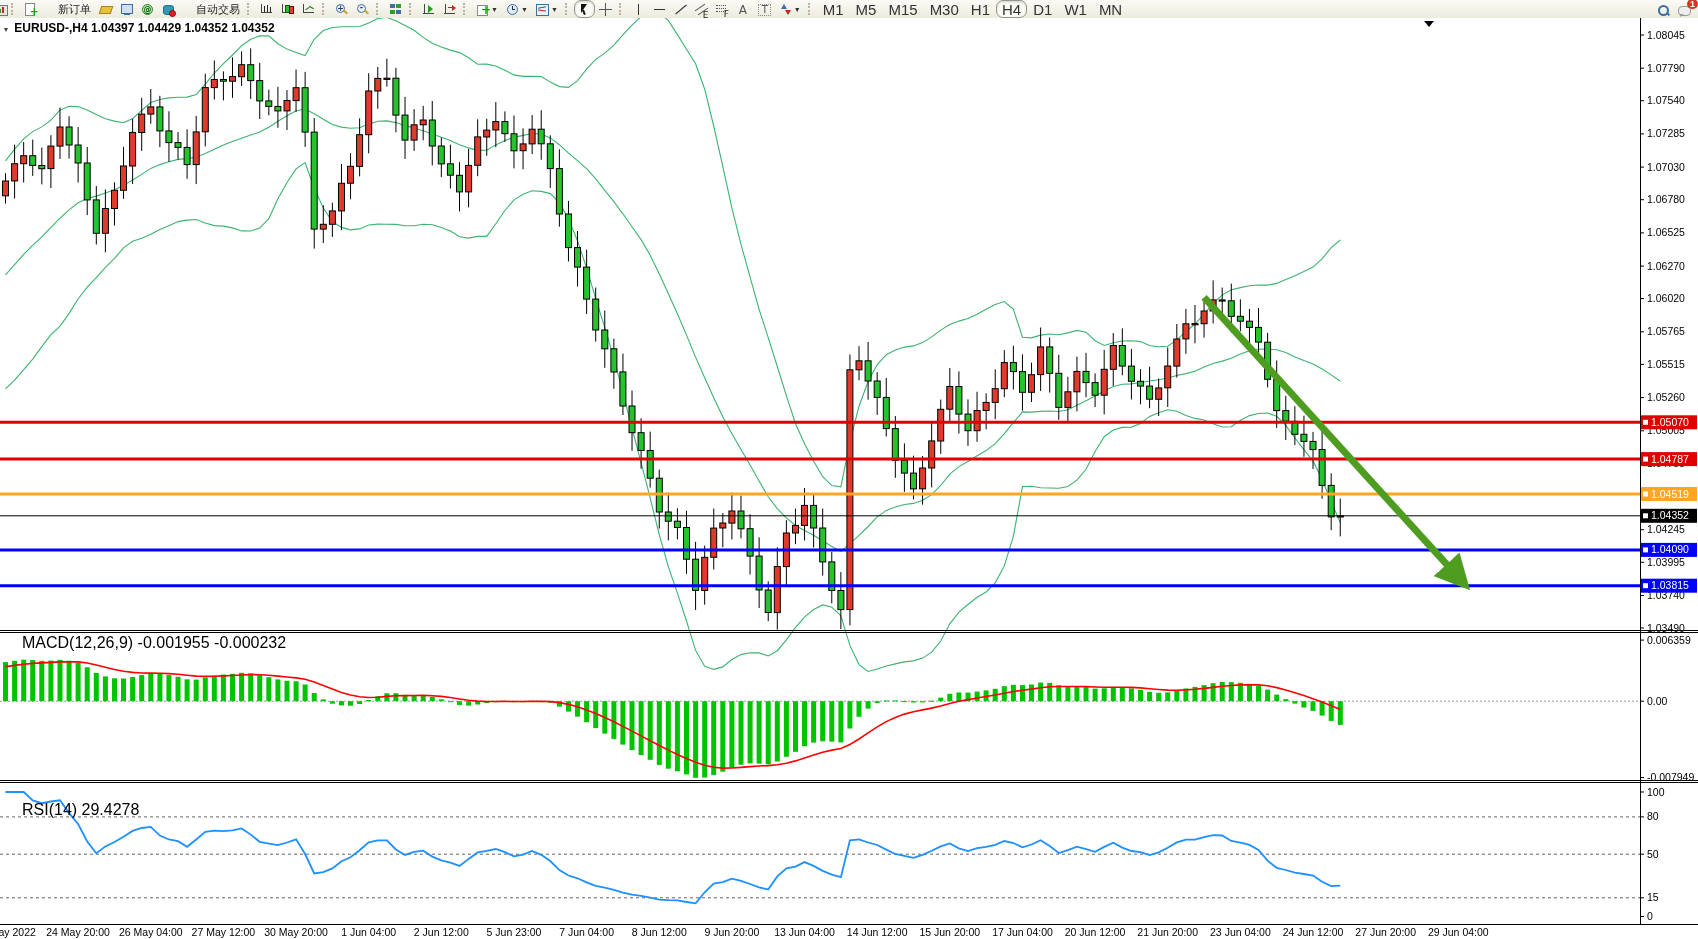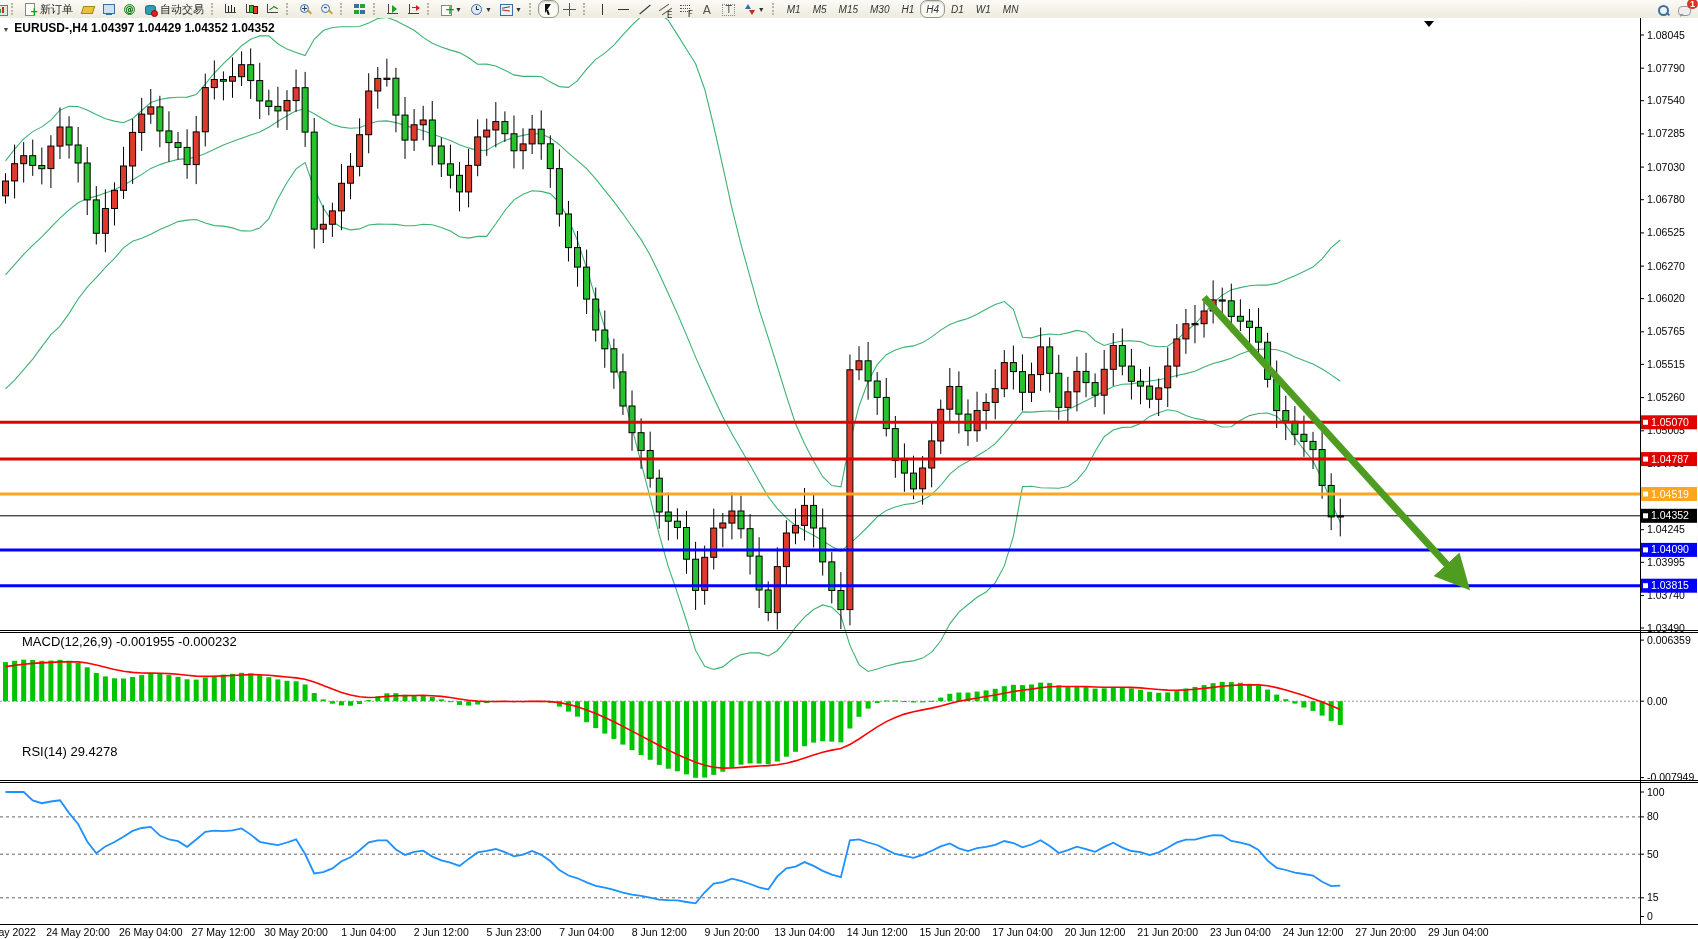--- a/index.html
+++ b/index.html
@@ -2,33 +2,33 @@
 <html><head>
 <meta charset="utf-8">
 <style>
   html,body{margin:0;padding:0;background:#fff;}
   body{font-family:"Liberation Sans","DejaVu Sans",sans-serif;width:1698px;height:939px;overflow:hidden;position:relative;}
   
   #toolbar{position:absolute;top:0;left:0;width:1698px;height:18px;background:linear-gradient(#fbfaf6,#edebdd);border-bottom:1px solid #9c9a8a;display:flex;align-items:center;font-size:11px;color:#222;white-space:nowrap;}
   .grip{width:4px;height:12px;margin:0 3px;border-left:2px dotted #b9b5a3;flex:0 0 auto;}
   .tbtn{height:16px;display:inline-flex;align-items:center;padding:0 3px;border:1px solid transparent;border-radius:2px;flex:0 0 auto;}
   .tbtn.pressed{border-color:#98968a;background:#fbfbf5;box-shadow:inset 0 1px 2px rgba(0,0,0,.18);border-radius:7px;}
-  .tbtn .lbl{margin-left:3px;}
+  .tbtn .lbl{margin-left:21px;}
   .ddw{font-size:7px;color:#333;margin-left:2px;}
   .ic{position:relative;width:13px;height:13px;display:inline-block;flex:0 0 auto;}
   .ic i{position:absolute;display:block;}
-  .tf{font-size:10px;color:#333;padding:0 5px;font-style:italic;}
+  .tf{font-size:15px;color:#333;padding:0 5px;}
   #tb-right{position:absolute;right:3px;top:1px;display:flex;align-items:center;}
   #badge{position:absolute;top:-3px;right:-4px;background:#e03224;color:#fff;border-radius:7px;font-size:9px;line-height:10px;padding:0 3px;font-weight:bold;}
   
   #chart-wrap{position:absolute;top:18px;left:0;width:1698px;height:921px;background:#fff;}
   .ov{position:absolute;z-index:5;color:#000;}
   #title-line{top:3px;left:4px;font-size:12px;font-weight:bold;}
   #title-line .mark{font-size:8px;color:#444;margin-right:3px;font-weight:normal;}
-  .ind-label{font-size:13px;padding-left:19px;}
+  .ind-label{font-size:16px;padding-left:19px;}
   svg text{font-family:"Liberation Sans","DejaVu Sans",sans-serif;}
 </style>
 </head>
 <body>
 
 <div id="toolbar">
   <span class="ic" style="margin-left:-5px">
       <i style="left:2px;top:2px;width:9px;height:9px;border:1px solid #777;background:#dfe8df;"></i>
       <i style="left:4px;top:6px;width:2px;height:4px;background:#1ba11b;"></i>
       <i style="left:7px;top:4px;width:2px;height:6px;background:#c23;"></i>
@@ -242,21 +242,21 @@
   </span>
 </div>
 
 <div id="chart-wrap">
   <div class="ov" id="title-line">
     <span class="mark">▾</span>
     <span>EURUSD-,H4</span>
     <span style="">1.04397 1.04429 1.04352 1.04352</span>
   </div>
   <div class="ov ind-label" style="top:616px;left:3px;">MACD(12,26,9) -0.001955 -0.000232</div>
-  <div class="ov ind-label" style="top:726px;left:3px;">RSI(14) 29.4278</div>
+  <div class="ov ind-label" style="top:783px;left:3px;">RSI(14) 29.4278</div>
   <svg id="chart-svg" width="1698" height="921" viewBox="0 0 1698 921">
       <polyline points="5.5,142.9 14.6,131.2 23.7,120.9 32.7,113.6 41.8,108.9 50.9,102.2 60.0,92.1 69.1,88.2 78.1,88.6 87.2,92.0 96.3,96.5 105.4,100.7 114.5,103.1 123.5,104.8 132.6,100.6 141.7,92.5 150.8,84.6 159.9,81.5 168.9,79.9 178.0,79.2 187.1,79.1 196.2,76.5 205.3,66.1 214.3,55.0 223.4,45.7 232.5,37.0 241.6,27.7 250.7,21.2 259.7,17.9 268.8,17.9 277.9,25.7 287.0,31.1 296.1,34.4 305.1,37.5 314.2,21.3 323.3,12.6 332.4,9.5 341.5,8.8 350.5,8.8 359.6,8.5 368.7,5.1 377.8,0.5 386.9,-0.6 395.9,2.8 405.0,7.4 414.1,12.3 423.2,19.4 432.3,25.3 441.3,28.9 450.4,32.1 459.5,34.6 468.6,39.7 477.7,46.3 486.7,46.1 495.8,48.0 504.9,52.3 514.0,56.9 523.1,58.4 532.1,58.3 541.2,58.6 550.3,64.1 559.4,68.6 568.5,69.4 577.5,62.7 586.6,51.2 595.7,41.4 604.8,35.1 613.9,27.1 622.9,16.9 632.0,7.1 641.1,-1.5 650.2,-5.8 659.3,-4.9 668.3,2.4 677.4,16.6 686.5,31.2 695.6,45.8 704.7,71.2 713.7,108.0 722.8,148.4 731.9,190.1 741.0,226.4 750.1,259.2 759.1,291.3 768.2,319.6 777.3,348.5 786.4,377.9 795.5,405.5 804.5,425.7 813.6,442.9 822.7,458.7 831.8,467.6 840.9,468.8 849.9,424.0 859.0,388.2 868.1,363.5 877.2,346.6 886.3,336.7 895.3,332.1 904.4,329.1 913.5,327.9 922.6,324.6 931.7,318.9 940.7,312.1 949.8,306.6 958.9,303.1 968.0,300.5 977.1,296.3 986.1,291.2 995.2,286.5 1004.3,283.5 1013.4,291.4 1022.5,319.2 1031.5,319.9 1040.6,317.1 1049.7,316.0 1058.8,316.8 1067.9,314.9 1076.9,312.4 1086.0,314.2 1095.1,322.7 1104.2,327.5 1113.3,324.7 1122.3,323.0 1131.4,322.7 1140.5,323.6 1149.6,327.5 1158.7,328.8 1167.7,328.2 1176.8,321.9 1185.9,313.7 1195.0,306.0 1204.1,296.2 1213.1,285.1 1222.2,277.1 1231.3,271.8 1240.4,269.6 1249.5,267.8 1258.5,267.0 1267.6,267.1 1276.7,265.4 1285.8,261.4 1294.9,257.7 1303.9,253.5 1313.0,249.1 1322.1,240.8 1331.2,229.6 1340.3,222.0" fill="none" stroke="#3cb371" stroke-width="1.1"></polyline>
       <polyline points="5.5,256.8 14.6,246.7 23.7,236.3 32.7,227.3 41.8,218.8 50.9,209.4 60.0,200.1 69.1,191.8 78.1,184.8 87.2,180.6 96.3,178.1 105.4,175.0 114.5,171.8 123.5,167.3 132.6,162.0 141.7,156.4 150.8,150.4 159.9,146.6 168.9,143.8 178.0,141.4 187.1,140.6 196.2,139.0 205.3,135.6 214.3,131.3 223.4,126.9 232.5,123.4 241.6,120.3 250.7,117.1 259.7,114.0 268.8,109.3 277.9,103.2 287.0,97.8 296.1,92.7 305.1,91.0 314.2,95.8 323.3,101.3 332.4,106.5 341.5,109.1 350.5,110.3 359.6,109.7 368.7,106.0 377.8,103.3 386.9,102.9 395.9,104.6 405.0,107.6 414.1,110.0 423.2,112.8 432.3,116.0 441.3,119.2 450.4,122.6 459.5,126.7 468.6,129.9 477.7,132.4 486.7,132.3 495.8,126.9 504.9,122.4 514.0,119.4 523.1,117.4 532.1,115.5 541.2,116.0 550.3,119.9 559.4,126.7 568.5,135.1 577.5,142.7 586.6,150.7 595.7,160.9 604.8,172.4 613.9,183.7 622.9,195.8 632.0,208.7 641.1,221.6 650.2,237.2 659.3,256.0 668.3,275.5 677.4,295.8 686.5,317.1 695.6,339.1 704.7,359.8 713.7,379.7 722.8,398.7 731.9,415.8 741.0,431.5 750.1,447.0 759.1,463.1 768.2,478.8 777.3,490.6 786.4,499.8 795.5,507.5 804.5,512.4 813.6,517.2 822.7,522.8 831.8,528.4 840.9,533.3 849.9,525.7 859.0,517.4 868.1,508.5 877.2,498.8 886.3,492.4 895.3,489.0 904.4,486.5 913.5,485.4 922.6,482.3 931.7,476.6 940.7,467.5 949.8,456.2 958.9,448.6 968.0,443.5 977.1,437.8 986.1,432.6 995.2,425.6 1004.3,415.7 1013.4,404.7 1022.5,393.9 1031.5,394.1 1040.6,393.4 1049.7,393.0 1058.8,393.5 1067.9,391.7 1076.9,387.3 1086.0,382.7 1095.1,378.1 1104.2,373.1 1113.3,368.4 1122.3,366.2 1131.4,365.9 1140.5,364.5 1149.6,363.0 1158.7,361.8 1167.7,360.0 1176.8,357.5 1185.9,355.6 1195.0,353.2 1204.1,349.1 1213.1,345.4 1222.2,343.1 1231.3,340.2 1240.4,335.9 1249.5,332.7 1258.5,331.2 1267.6,331.1 1276.7,331.8 1285.8,334.4 1294.9,338.9 1303.9,342.6 1313.0,346.0 1322.1,351.0 1331.2,356.9 1340.3,363.3" fill="none" stroke="#3cb371" stroke-width="1.1"></polyline>
       <polyline points="5.5,370.8 14.6,362.2 23.7,351.7 32.7,341.1 41.8,328.6 50.9,316.7 60.0,308.1 69.1,295.4 78.1,281.0 87.2,269.2 96.3,259.7 105.4,249.3 114.5,240.4 123.5,229.9 132.6,223.3 141.7,220.3 150.8,216.3 159.9,211.6 168.9,207.7 178.0,203.6 187.1,202.1 196.2,201.5 205.3,205.0 214.3,207.6 223.4,208.1 232.5,209.9 241.6,212.9 250.7,213.0 259.7,210.1 268.8,200.7 277.9,180.7 287.0,164.5 296.1,150.9 305.1,144.5 314.2,170.3 323.3,190.0 332.4,203.5 341.5,209.4 350.5,211.9 359.6,210.9 368.7,207.0 377.8,206.1 386.9,206.3 395.9,206.4 405.0,207.8 414.1,207.7 423.2,206.2 432.3,206.7 441.3,209.4 450.4,213.1 459.5,218.8 468.6,220.1 477.7,218.4 486.7,218.4 495.8,205.8 504.9,192.5 514.0,181.8 523.1,176.3 532.1,172.8 541.2,173.4 550.3,175.6 559.4,184.7 568.5,200.9 577.5,222.7 586.6,250.1 595.7,280.5 604.8,309.6 613.9,340.3 622.9,374.7 632.0,410.2 641.1,444.6 650.2,480.2 659.3,516.8 668.3,548.6 677.4,575.1 686.5,603.0 695.6,632.4 704.7,648.3 713.7,651.4 722.8,648.9 731.9,641.5 741.0,636.6 750.1,634.7 759.1,634.9 768.2,638.0 777.3,632.7 786.4,621.8 795.5,609.4 804.5,599.2 813.6,591.5 822.7,586.9 831.8,589.2 840.9,597.8 849.9,627.4 859.0,646.6 868.1,653.5 877.2,651.0 886.3,648.0 895.3,645.9 904.4,643.9 913.5,642.9 922.6,640.1 931.7,634.2 940.7,623.0 949.8,605.8 958.9,594.1 968.0,586.5 977.1,579.2 986.1,574.0 995.2,564.8 1004.3,547.9 1013.4,518.1 1022.5,468.6 1031.5,468.3 1040.6,469.7 1049.7,470.0 1058.8,470.3 1067.9,468.5 1076.9,462.1 1086.0,451.3 1095.1,433.4 1104.2,418.7 1113.3,412.0 1122.3,409.4 1131.4,409.1 1140.5,405.5 1149.6,398.4 1158.7,394.8 1167.7,391.8 1176.8,393.2 1185.9,397.5 1195.0,400.4 1204.1,402.0 1213.1,405.7 1222.2,409.0 1231.3,408.7 1240.4,402.2 1249.5,397.6 1258.5,395.5 1267.6,395.0 1276.7,398.3 1285.8,407.4 1294.9,420.0 1303.9,431.7 1313.0,442.9 1322.1,461.2 1331.2,484.1 1340.3,504.6" fill="none" stroke="#3cb371" stroke-width="1.1"></polyline>
       <g>
         <line x1="5.5" y1="155.2" x2="5.5" y2="185.6" stroke="#000000" stroke-width="1"></line>
         <rect x="2.5" y="163.0" width="6" height="14.8" fill="#df3b2d" stroke="#000" stroke-width="1"></rect>
         <line x1="14.58" y1="126.6" x2="14.58" y2="180.5" stroke="#000000" stroke-width="1"></line>
         <rect x="11.6" y="145.7" width="6" height="17.2" fill="#df3b2d" stroke="#000" stroke-width="1"></rect>
         <line x1="23.66" y1="124.1" x2="23.66" y2="164.5" stroke="#000000" stroke-width="1"></line>

